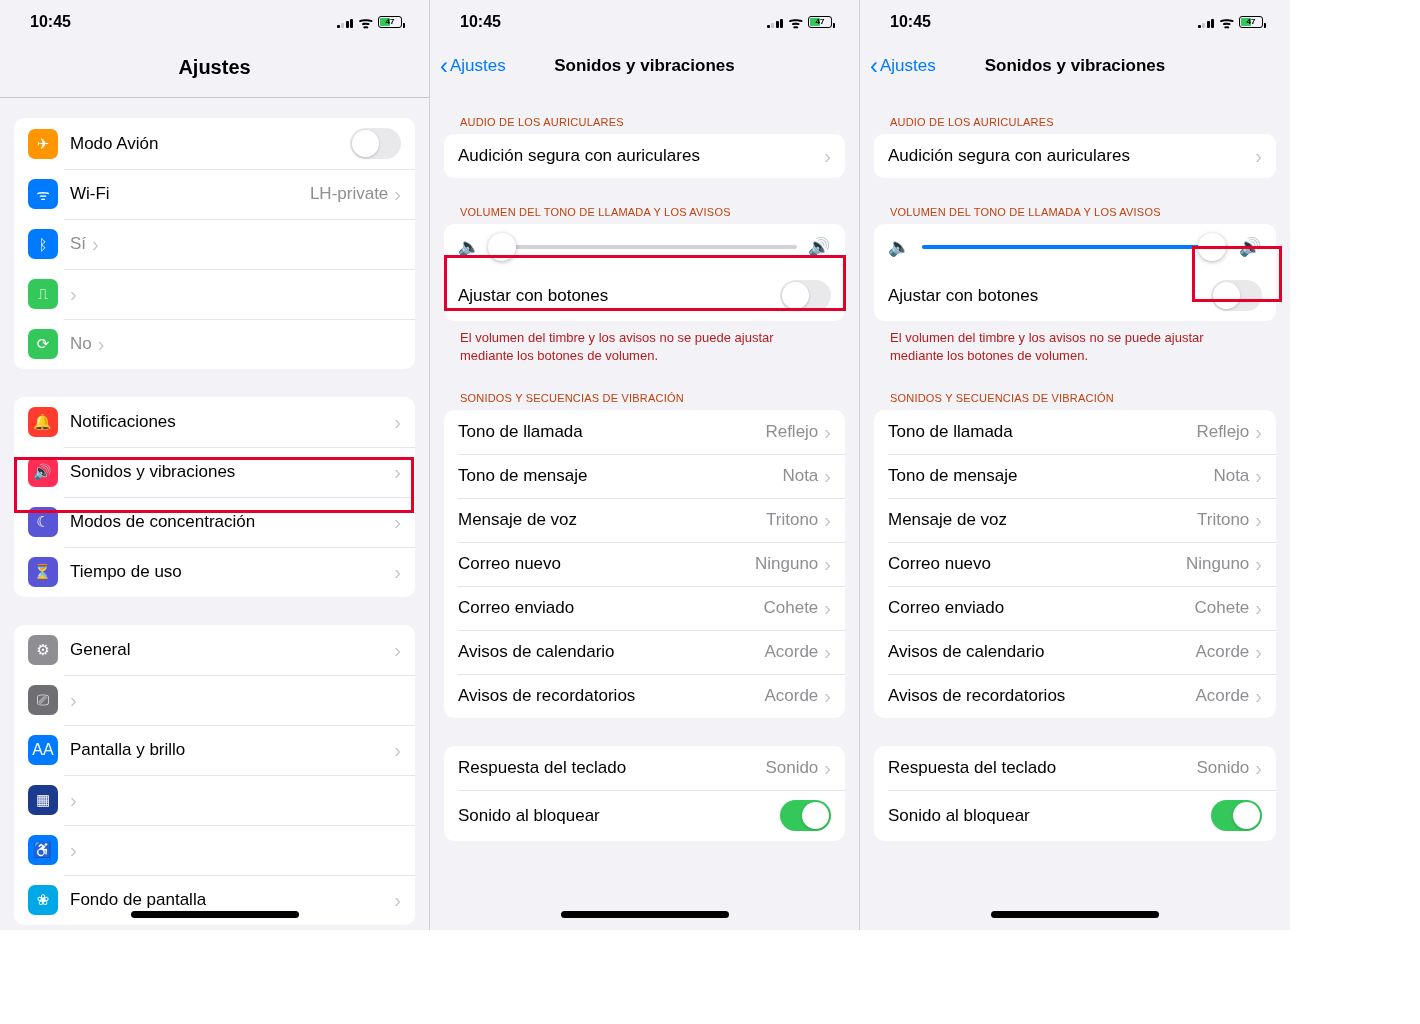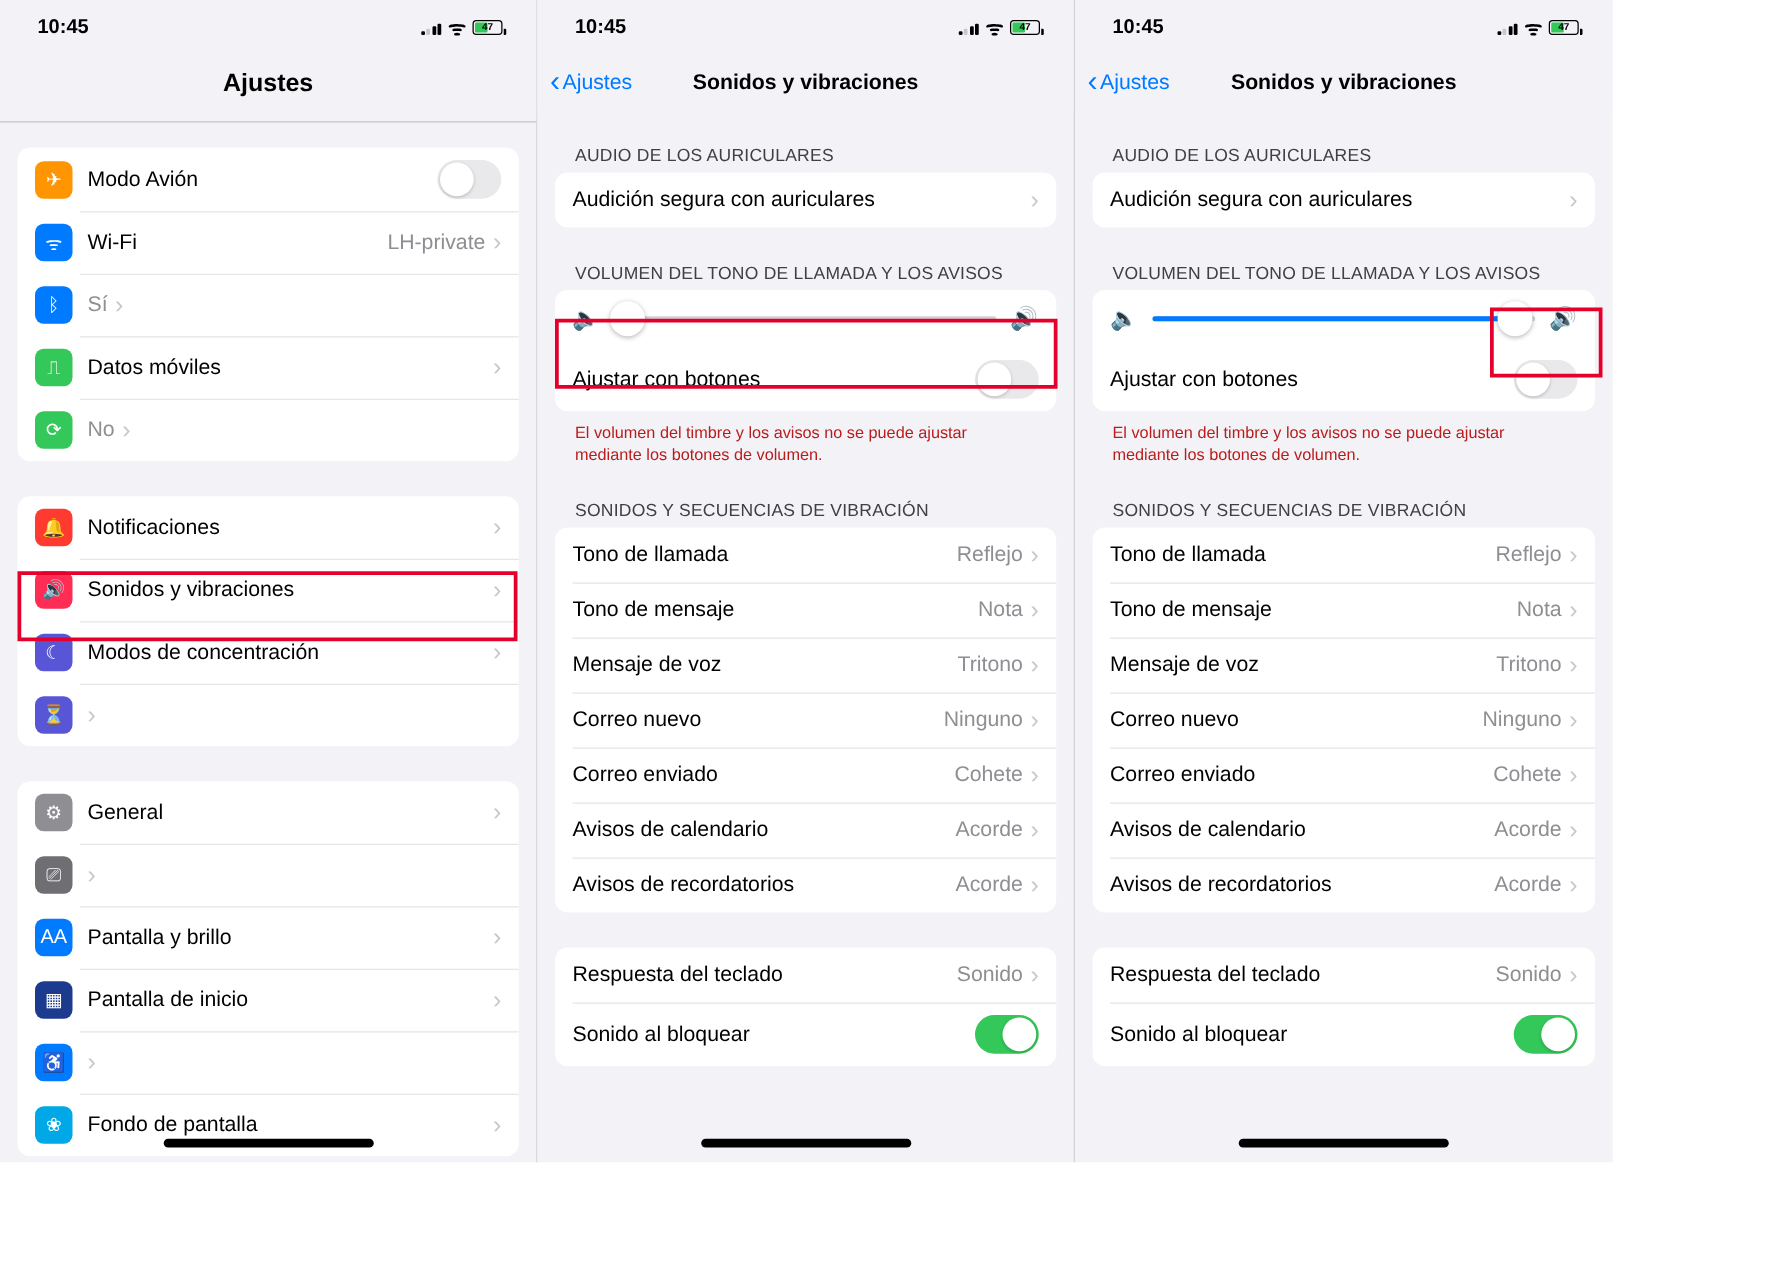--- a/index.html
+++ b/index.html
@@ -19,21 +19,21 @@
   .nav-header { height: 44px; display: flex; align-items: center; justify-content: center; position: relative; padding: 0 12px; background: #f2f2f7; }
   .nav-back { position: absolute; left: 10px; color: #007aff; font-size: 17px; display: flex; align-items: center; cursor: pointer; }
   .nav-back .chev { font-size: 24px; margin-right: 2px; line-height: 1; }
   .nav-title { font-size: 17px; font-weight: 600; }
   .large-title { font-size: 20px; font-weight: 700; text-align: center; padding: 12px 0 18px; background: #f2f2f7; }
   .divider-line { height: 1px; background: #c6c6c8; }
 
   .content { flex: 1; overflow: hidden; padding: 0 14px; }
   .section { margin-top: 28px; }
   .section.tight { margin-top: 20px; }
-  .section-header { font-size: 14px; color: #404040; text-transform: uppercase; padding: 0 16px 6px; letter-spacing: 0.2px; }
+  .section-header { font-size: 11px; color: #c2410c; text-transform: uppercase; padding: 0 16px 6px; letter-spacing: 0.2px; }
   .section-footer { font-size: 13px; color: #b91c1c; padding: 8px 16px 0; line-height: 1.35; }
   .group { background: #fff; border-radius: 10px; overflow: hidden; }
 
   .row { display: flex; align-items: center; min-height: 44px; padding: 10px 14px; position: relative; }
   .row + .row::before { content: ""; position: absolute; left: 50px; right: 0; top: 0; height: 1px; background: #e5e5ea; }
   .row.plain + .row.plain::before { left: 14px; }
 
   .icon { width: 30px; height: 30px; border-radius: 7px; display: flex; align-items: center; justify-content: center; margin-right: 12px; flex-shrink: 0; color: #fff; }
   .label { font-size: 17px; color: #000; flex: 1; }
   .value { font-size: 17px; color: #8e8e93; margin-right: 6px; }
@@ -115,21 +115,20 @@
                 <span class="value">LH-private</span>
                 <span class="chevron">›</span>
               </div>
               <div class="row">
                 <div class="icon bg-bt" style="font-size: 15px;">ᛒ</div>
                 <span class="value">Sí</span>
                 <span class="chevron">›</span>
               </div>
               <div class="row">
                 <div class="icon bg-green" style="font-size: 15px;">⎍</div>
-                <span class="label">Datos móviles</span>
                 <span class="chevron">›</span>
               </div>
               <div class="row">
                 <div class="icon bg-green" style="font-size: 15px;">⟳</div>
                 <span class="value">No</span>
                 <span class="chevron">›</span>
               </div>
             </div>
           </div>
           <div class="section">
@@ -144,20 +143,21 @@
                 <span class="label">Sonidos y vibraciones</span>
                 <span class="chevron">›</span>
               </div>
               <div class="row">
                 <div class="icon bg-indigo" style="font-size: 15px;">☾</div>
                 <span class="label">Modos de concentración</span>
                 <span class="chevron">›</span>
               </div>
               <div class="row">
                 <div class="icon bg-indigo" style="font-size: 15px;">⏳</div>
+                <span class="label">Tiempo de uso</span>
                 <span class="chevron">›</span>
               </div>
             </div>
           </div>
           <div class="section">
             <div class="group">
               <div class="row">
                 <div class="icon bg-gray" style="font-size: 15px;">⚙</div>
                 <span class="label">General</span>
                 <span class="chevron">›</span>
@@ -166,21 +166,20 @@
                 <div class="icon bg-dgray" style="font-size: 15px;">⎚</div>
                 <span class="chevron">›</span>
               </div>
               <div class="row">
                 <div class="icon bg-blue" style="font-size: 16px;">AA</div>
                 <span class="label">Pantalla y brillo</span>
                 <span class="chevron">›</span>
               </div>
               <div class="row">
                 <div class="icon bg-navy" style="font-size: 15px;">▦</div>
-                <span class="label">Pantalla de inicio</span>
                 <span class="chevron">›</span>
               </div>
               <div class="row">
                 <div class="icon bg-blue" style="font-size: 15px;">♿</div>
                 <span class="chevron">›</span>
               </div>
               <div class="row">
                 <div class="icon bg-cyan" style="font-size: 15px;">❀</div>
                 <span class="label">Fondo de pantalla</span>
                 <span class="chevron">›</span>

